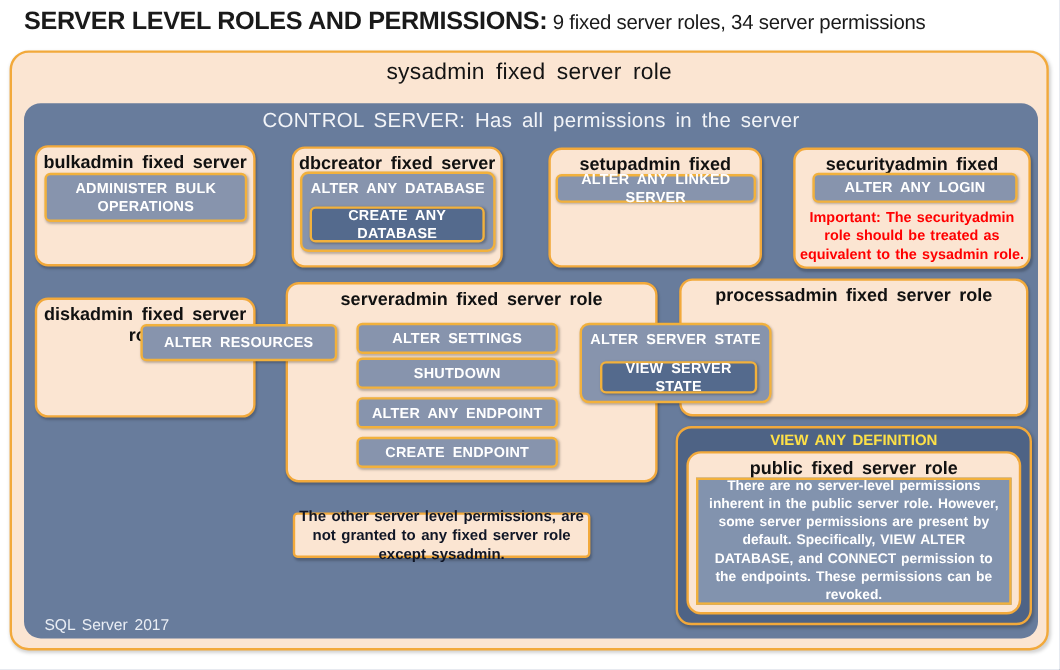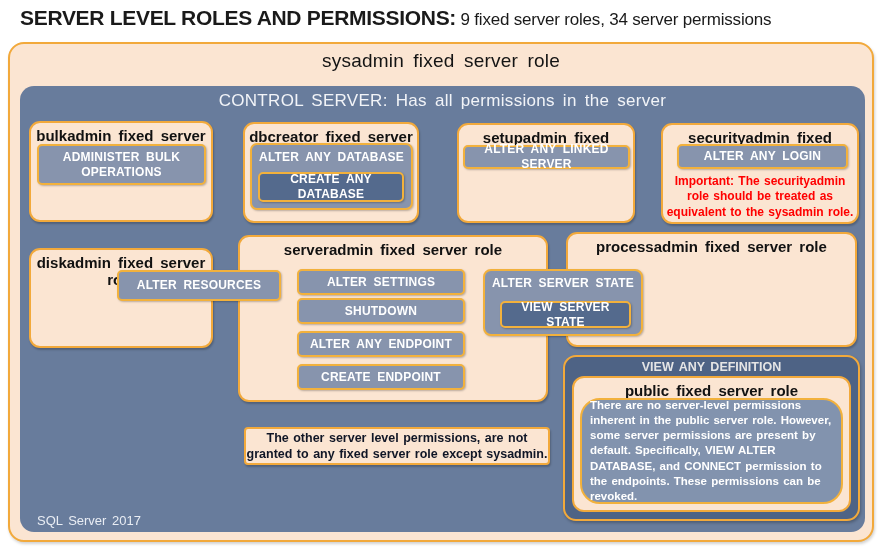--- a/index.html
+++ b/index.html
@@ -103,34 +103,34 @@
   
   .vad-box {
     background: #4E6385;
     border: 2px solid #F2A93B;
     border-radius: 13px;
     z-index: 5;
     box-shadow: 1px 2px 3px rgba(0,0,0,0.25);
   }
   .vad-title {
     position: absolute; left: 0; right: 0; top: 3px;
-    text-align: center; color: #e5e5e5;
+    text-align: center; color: #fde047;
     font-size: 12.5px; font-weight: bold; word-spacing: 2px;
   }
   .public-box {
     background: #FBE5D2;
     border: 2px solid #F2A93B;
     border-radius: 12px;
   }
   .public-desc {
     background: #8293AE;
     border: 2px solid #F2B13C;
-    border-radius: 20px;
+    border-radius: 0;
     color: #ffffff; font-size: 11.5px; font-weight: bold;
-    text-align: left; line-height: 1.32; word-spacing: 1px;
+    text-align: center; line-height: 1.32; word-spacing: 1px;
     display: flex; align-items: center; justify-content: center;
     padding: 4px 8px;
   }
 </style>
 </head>
 <body>
 
 <div id="stage">
 
   <div class="abs page-title">
@@ -179,21 +179,21 @@
   <div class="abs perm" style="left:297px; top:364px; width:168px; height:26px;">CREATE ENDPOINT</div>
 
   <div class="abs perm label-top grouped" style="left:483px; top:269px; width:160px; height:67px;">ALTER SERVER STATE</div>
   <div class="abs perm dark" style="left:500px; top:301px; width:131px; height:27px; z-index:7;">VIEW SERVER STATE</div>
 
   <div class="abs perm" style="left:658px; top:269px; width:183px; height:28px;">ALTER ANY CONNECTION</div>
   <div class="abs role-box" style="left:566px; top:232px; width:291px; height:115px;">
     <div class="role-title">processadmin fixed server role</div>
   </div>
 
-  <div class="abs note-box" style="left:244px; top:427px; width:306px; height:38px;">The other server level permissions, are not granted to any fixed server role except sysadmin.</div>
+  <div class="abs note-box" style="left:244px; top:427px; width:248px; height:38px;">The other server level permissions, are not granted to any fixed server role except sysadmin.</div>
 
   <div class="abs vad-box" style="left:563px; top:355px; width:297px; height:166px;">
     <div class="vad-title">VIEW ANY DEFINITION</div>
   </div>
   <div class="abs public-box" style="left:572px; top:376px; width:279px; height:136px; z-index:6;">
     <div class="role-title">public fixed server role</div>
   </div>
   <div class="abs public-desc" style="left:580px; top:398px; width:263px; height:106px; z-index:7;">There are no server-level permissions inherent in the public server role. However, some server permissions are present by default. Specifically, VIEW ALTER DATABASE, and CONNECT permission to the endpoints. These permissions can be revoked.</div>
 
   <div class="abs cs-footer">SQL Server 2017</div>

